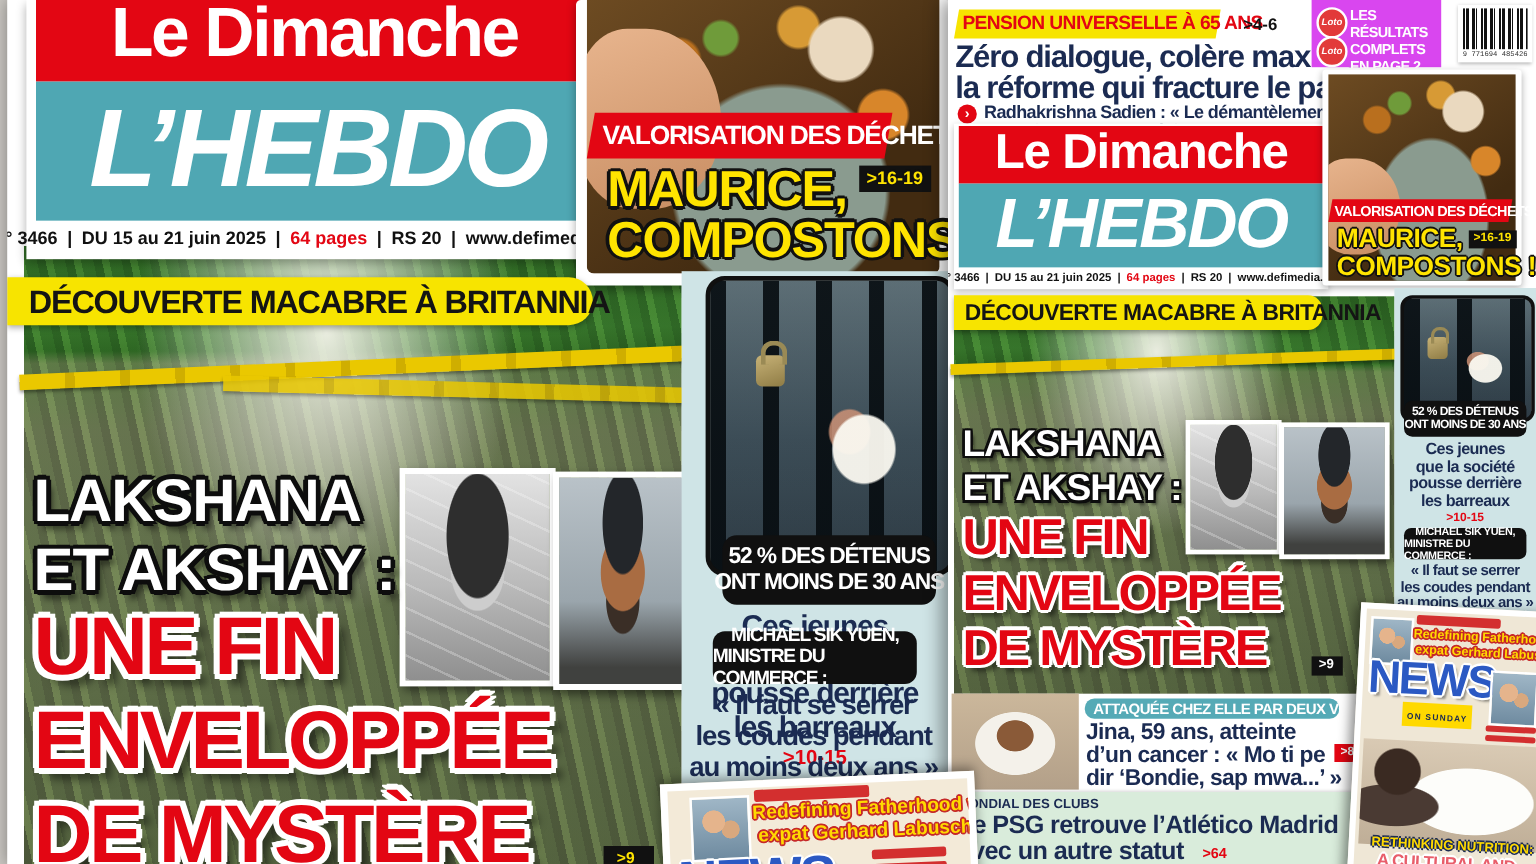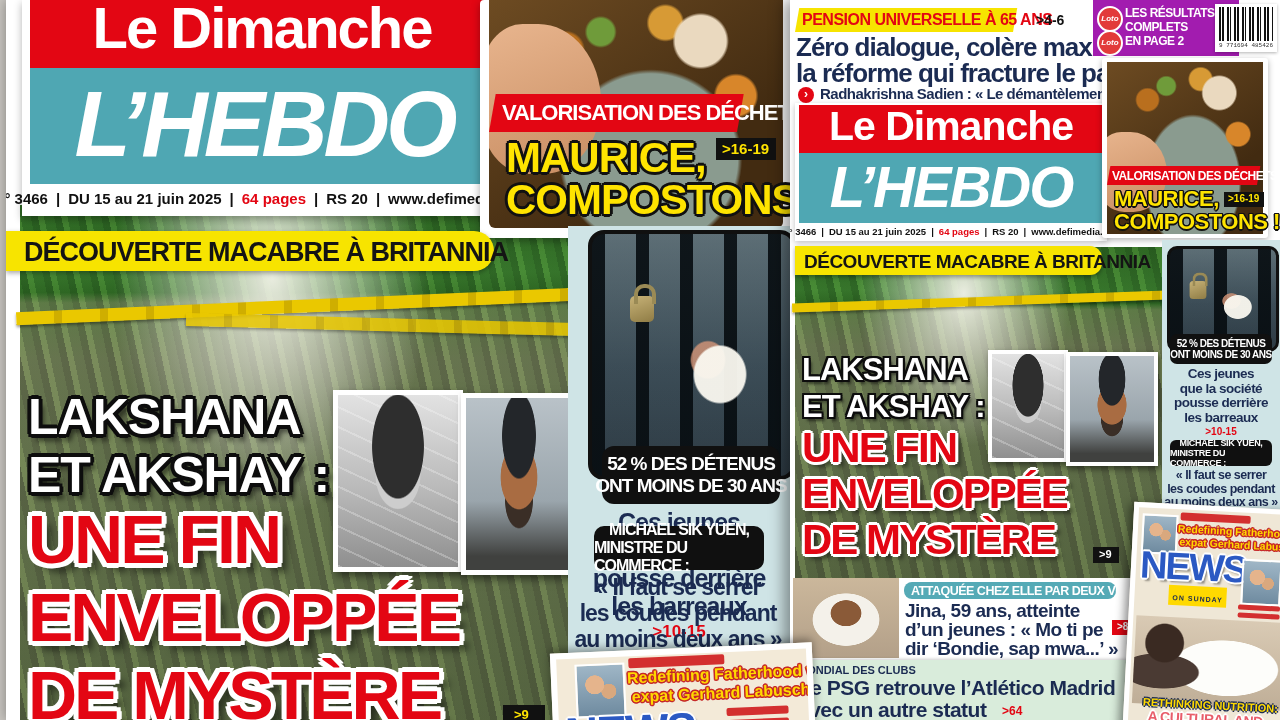--- a/index.html
+++ b/index.html
@@ -203,21 +203,21 @@
     <div class="t" style="left:246px;top:12px;font-size:14px;color:#111;">&gt;4-6</div>
     <div class="t navy" style="left:6px;top:32px;font-size:26px;letter-spacing:-1px;">Zéro dialogue, colère maximale :</div>
     <div class="t navy" style="left:6px;top:58px;font-size:26px;letter-spacing:-1px;">la réforme qui fracture le pays</div>
     <div class="abs" style="left:8px;top:87px;width:16px;height:16px;border-radius:50%;background:#e30613;color:#fff;
                 font-weight:700;font-size:12px;line-height:15px;text-align:center;">
       <span>›</span>
     </div>
     <div class="t navy" style="left:30px;top:85px;font-size:15px;letter-spacing:-0.5px;">Radhakrishna Sadien : « Le démantèlement</div>
     <div class="t navy" style="left:30px;top:101px;font-size:15px;letter-spacing:-0.5px;">du Welfare State est réel »</div>
 
-    <div class="abs" style="left:303px;top:0;width:146px;height:56px;background:#a21caf;">
+    <div class="abs" style="left:303px;top:0;width:108px;height:56px;background:#d946ef;">
       <div class="lotocircle" style="left:4px;top:6px;">
         <span>Loto</span>
       </div>
       <div class="lotocircle" style="left:4px;top:30px;">
         <span>Loto</span>
       </div>
       <div class="abs" style="left:32px;top:6px;font-weight:700;font-size:12px;line-height:14px;color:#fff;letter-spacing:-0.5px;">
         <div>LES RÉSULTATS</div>
         <div>COMPLETS</div>
         <div>EN PAGE 2</div>
@@ -301,21 +301,21 @@
       <div>« Il faut se serrer</div>
       <div>les coudes pendant</div>
       <div>au moins deux ans »</div>
     </div>
     <div class="abs red" style="left:372px;top:511px;width:118px;text-align:center;font-weight:700;font-size:10px;">&gt;2</div>
 
     <div class="abs granny" style="left:3px;top:578px;width:106px;height:80px;"></div>
     <div class="abs" style="left:114px;top:582px;width:212px;height:17px;background:#55aab6;border-radius:8px;"></div>
     <div class="t" style="left:121px;top:584px;font-size:12.5px;color:#fff;letter-spacing:-0.5px;">ATTAQUÉE CHEZ ELLE PAR DEUX VOLEURS</div>
     <div class="t navy" style="left:115px;top:600px;font-size:19px;letter-spacing:-0.5px;">Jina, 59 ans, atteinte</div>
-    <div class="t navy" style="left:115px;top:619px;font-size:19px;letter-spacing:-0.5px;">d’un jeunes : « Mo ti pe</div>
+    <div class="t navy" style="left:115px;top:619px;font-size:19px;letter-spacing:-0.5px;">d’un cancer : « Mo ti pe</div>
     <div class="abs" style="left:322px;top:620px;width:22px;height:15px;background:#e30613;"></div>
     <div class="t" style="left:327px;top:621px;font-size:10px;color:#fff;">&gt;8</div>
     <div class="t navy" style="left:115px;top:638px;font-size:19px;letter-spacing:-0.5px;">dir ‘Bondie, sap mwa...’ »</div>
 
     <div class="abs" style="left:0;top:660px;width:356px;height:60px;background:#d9ecdb;box-shadow:0 -1px 3px rgba(0,0,0,.2);"></div>
     <div class="t navy" style="left:8px;top:664px;font-size:11px;">MONDIAL DES CLUBS</div>
     <div class="t navy" style="left:8px;top:676px;font-size:21px;letter-spacing:-0.5px;">Le PSG retrouve l’Atlético Madrid</div>
     <div class="t navy" style="left:8px;top:698px;font-size:21px;letter-spacing:-0.5px;">avec un autre statut</div>
     <div class="t red" style="left:212px;top:704px;font-size:12px;">&gt;64</div>
 

